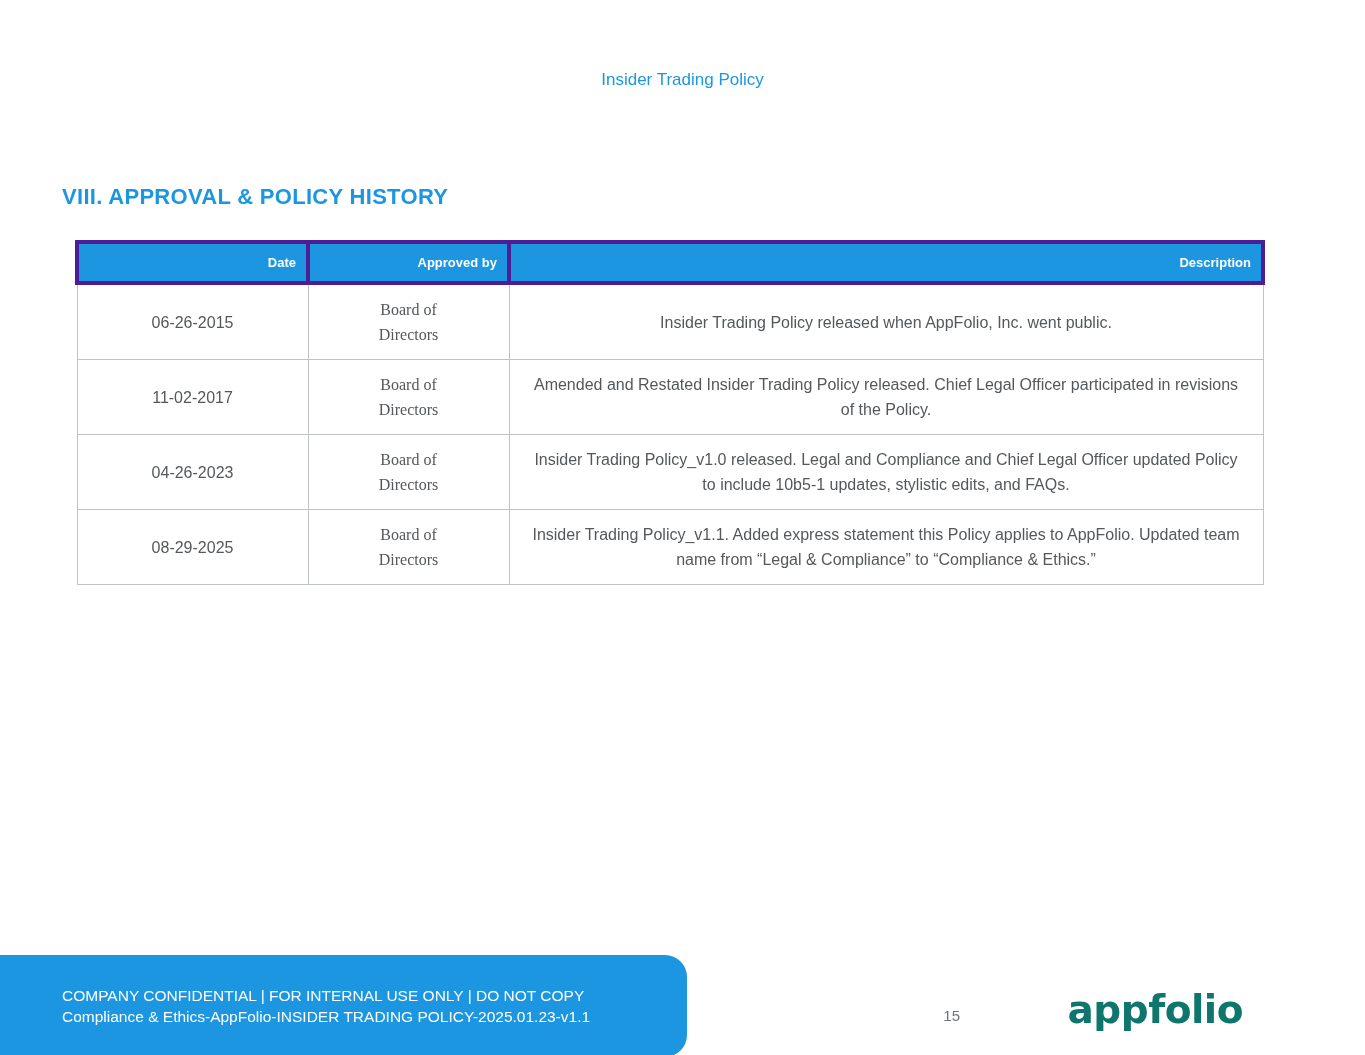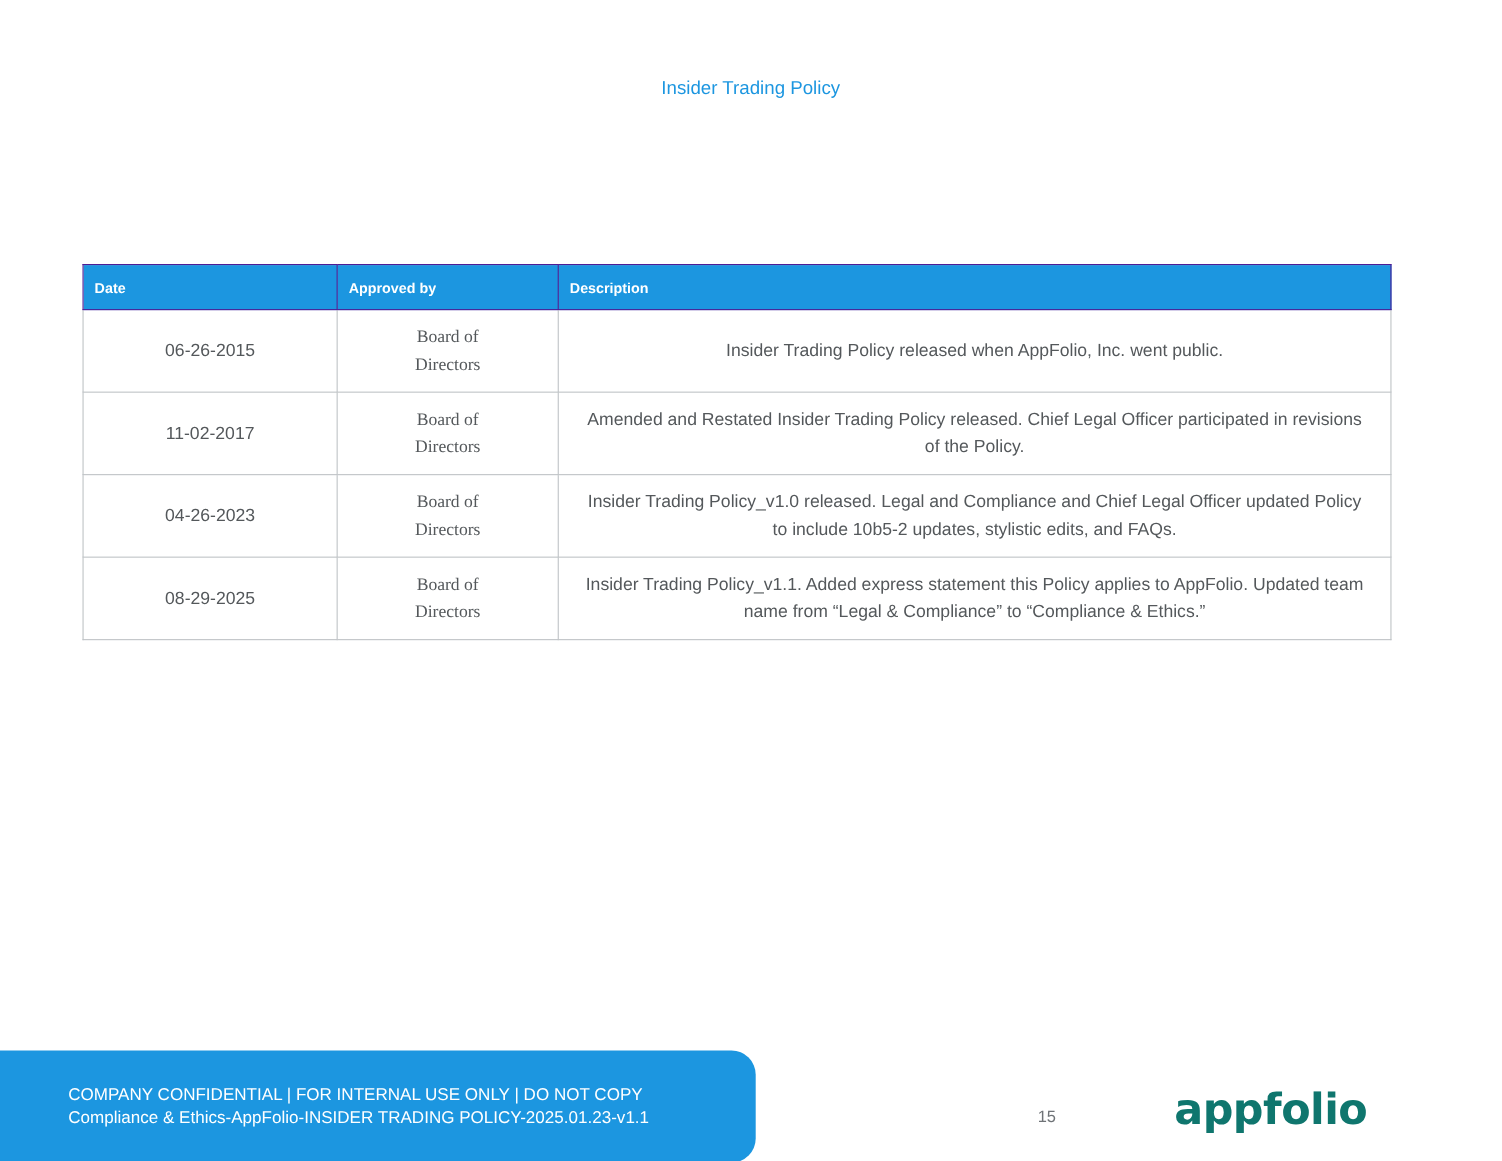--- a/index.html
+++ b/index.html
@@ -43,23 +43,23 @@
     width: 1190px;
     border-collapse: collapse;
     table-layout: fixed;
   }
   .history-table th {
     background: #1c96e0;
     color: #ffffff;
     font-size: 13px;
     font-weight: bold;
     height: 41px;
-    text-align: left;
+    text-align: right;
     vertical-align: middle;
-    border: 1px solid #4c1d95;
+    border: 4px solid #4c1d95;
     padding: 0 10px;
   }
   .history-table td {
     border: 1px solid #bfc3c6;
     color: #54585b;
     font-size: 16px;
     text-align: center;
     vertical-align: middle;
     padding: 12px 22px;
     line-height: 25px;
@@ -111,20 +111,21 @@
     line-height: 1;
   }
 </style>
 </head>
 <body>
 
 <div class="page">
 
   <div class="doc-header">Insider Trading Policy</div>
 
+  <h1 class="section-heading">VIII. APPROVAL &amp; POLICY HISTORY</h1>
 
   <table class="history-table">
     <colgroup>
       <col style="width:231px">
       <col style="width:201px">
       <col>
     </colgroup>
     <thead>
       <tr>
         <th>Date</th>
@@ -145,21 +146,21 @@
         <td>
           <span class="approved-wrap">Board of Directors</span>
         </td>
         <td>Amended and Restated Insider Trading Policy released. Chief Legal Officer participated in revisions of the Policy.</td>
       </tr>
       <tr>
         <td>04-26-2023</td>
         <td>
           <span class="approved-wrap">Board of Directors</span>
         </td>
-        <td>Insider Trading Policy_v1.0 released. Legal and Compliance and Chief Legal Officer updated Policy to include 10b5-2 updates, stylistic edits, and FAQs.</td>
+        <td>Insider Trading Policy_v1.0 released. Legal and Compliance and Chief Legal Officer updated Policy to include 10b5-1 updates, stylistic edits, and FAQs.</td>
       </tr>
       <tr>
         <td>08-29-2025</td>
         <td>
           <span class="approved-wrap">Board of Directors</span>
         </td>
         <td>Insider Trading Policy_v1.1. Added express statement this Policy applies to AppFolio. Updated team name from “Legal &amp; Compliance” to “Compliance &amp; Ethics.”</td>
       </tr>
     </tbody>
   </table>

